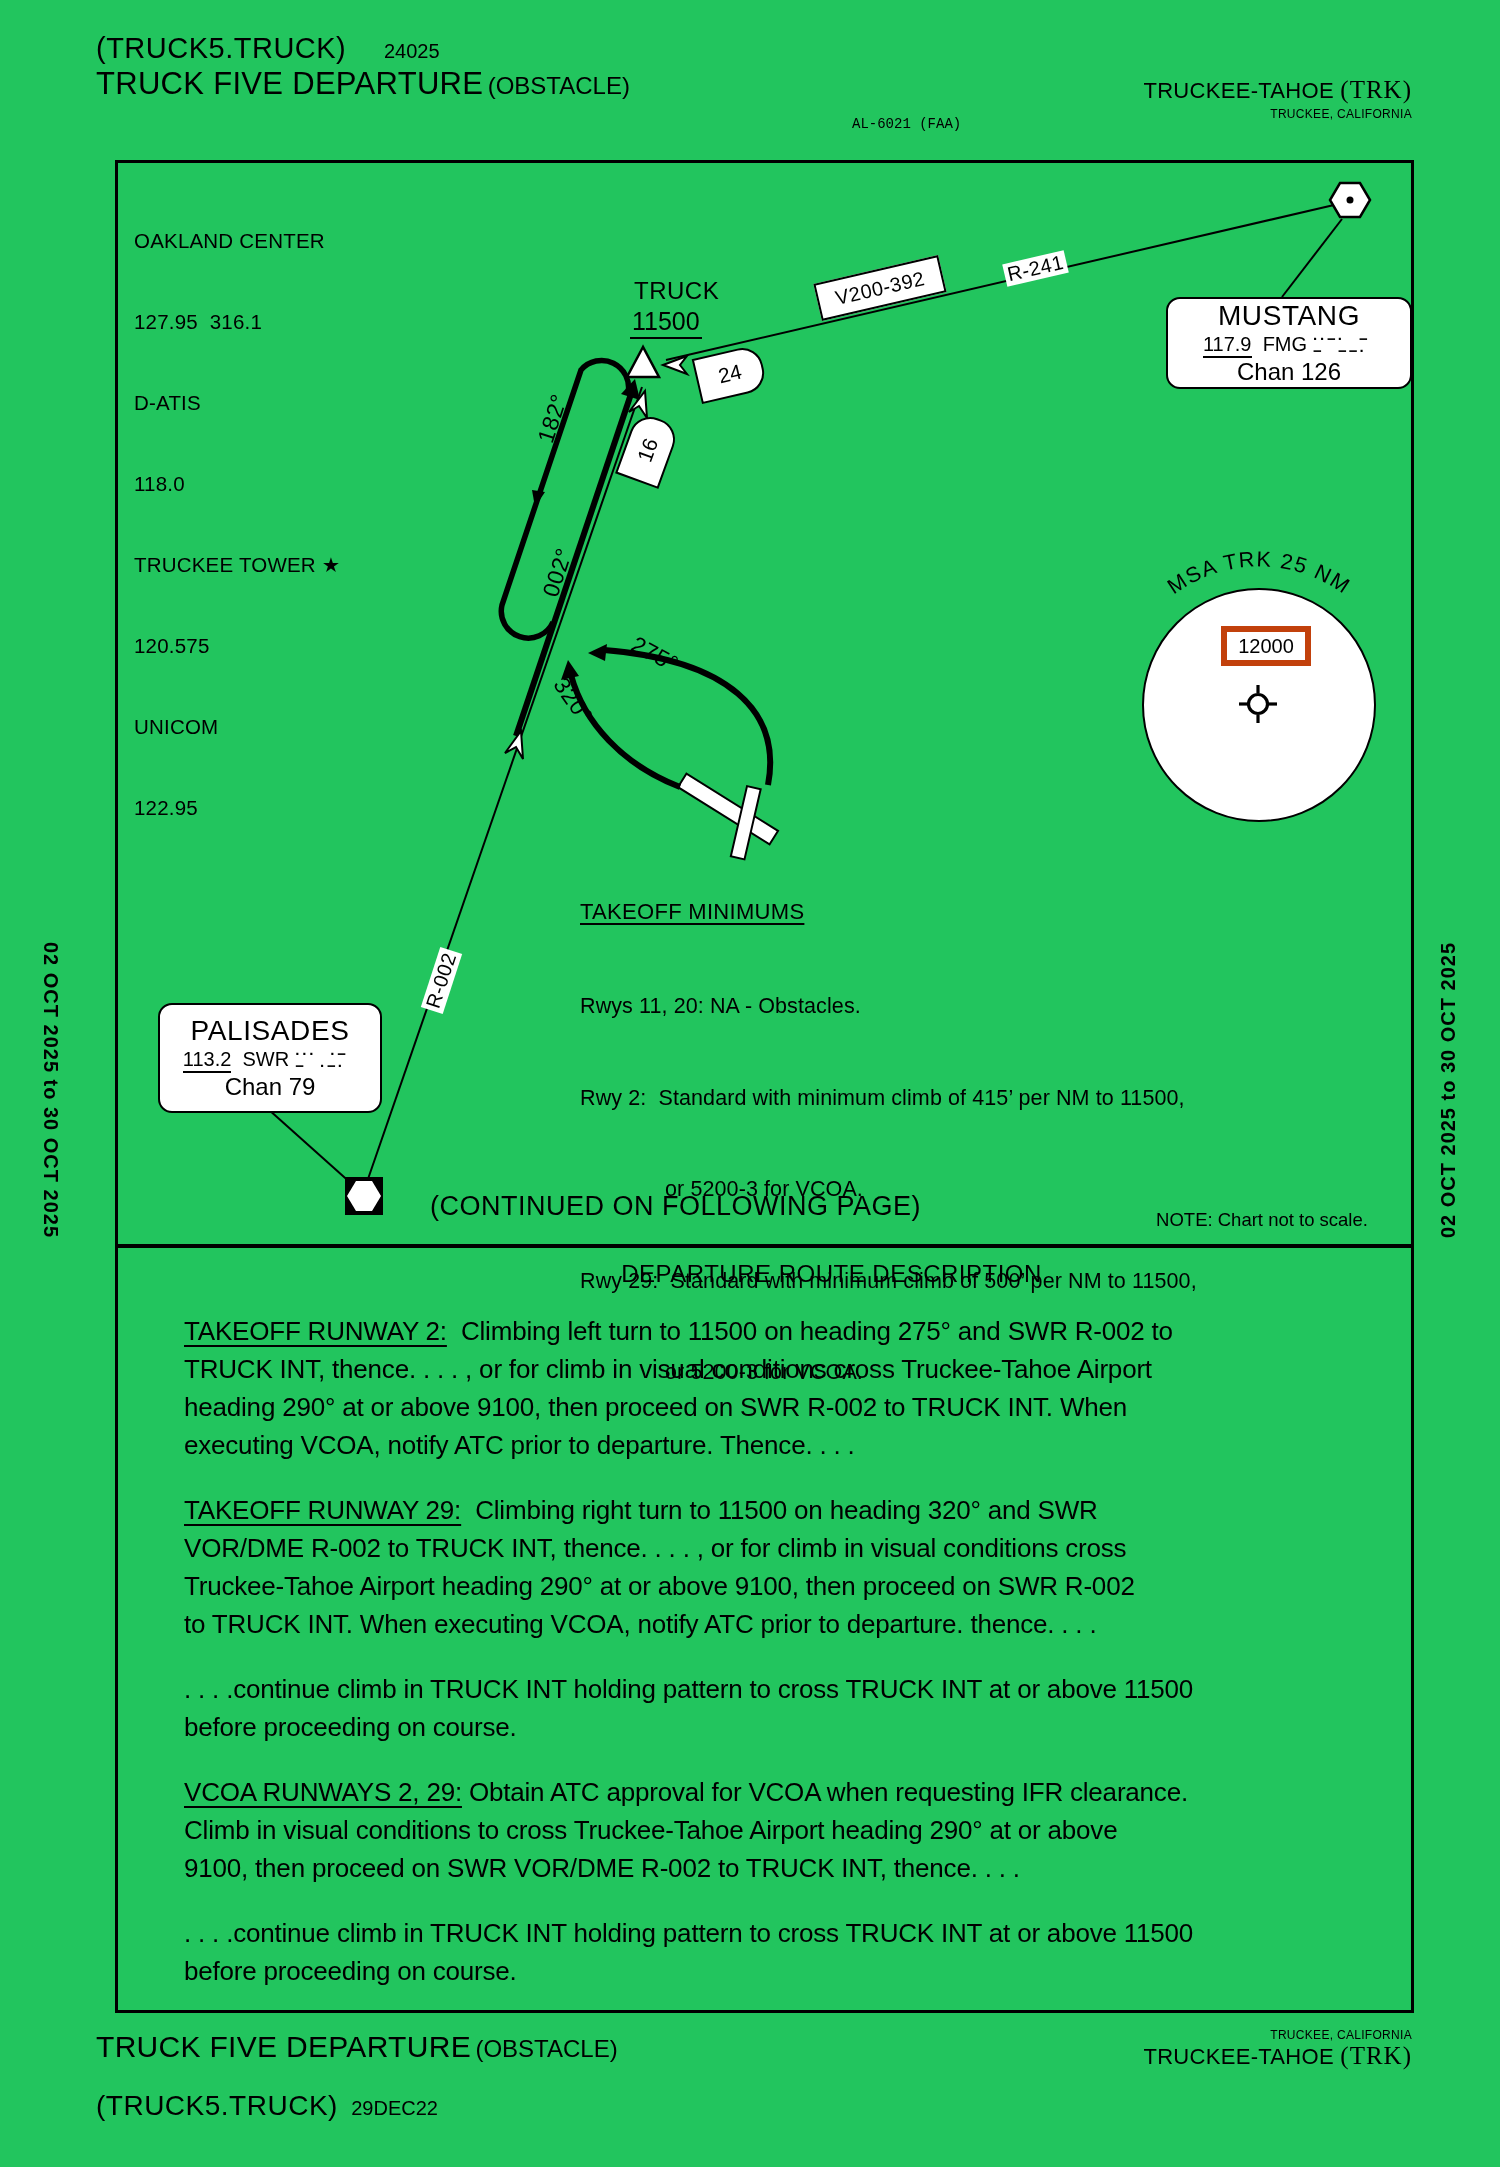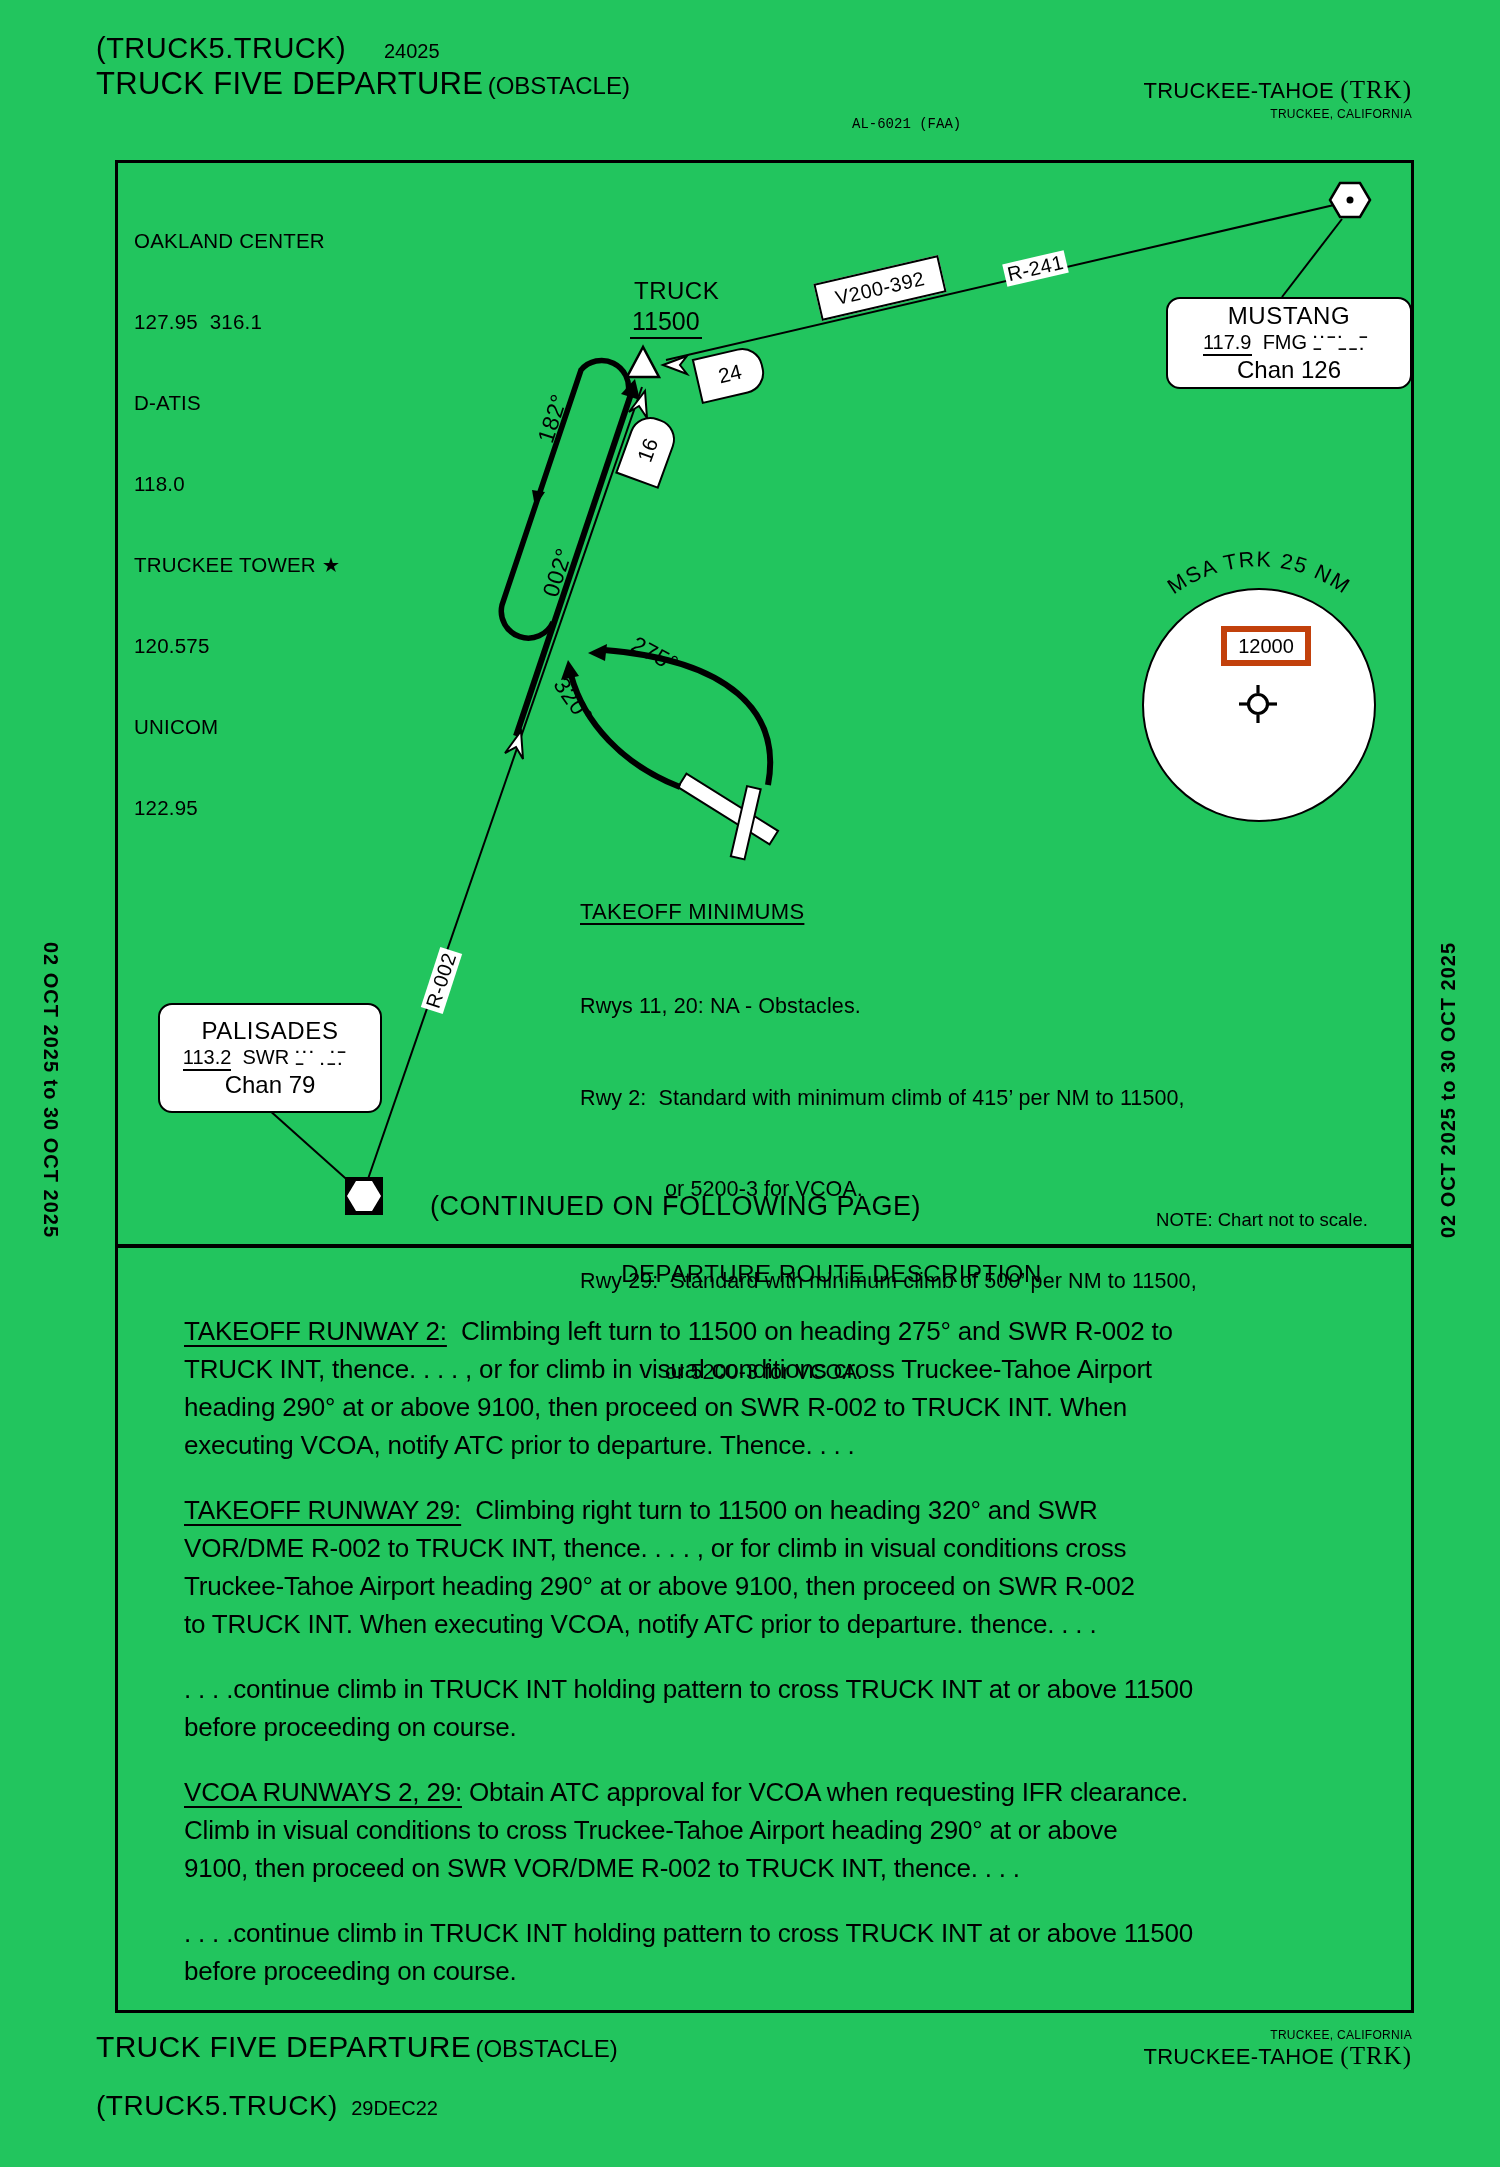--- a/index.html
+++ b/index.html
@@ -26,21 +26,21 @@
   .fixname{font-size:24px;letter-spacing:.5px;}
   .fixalt{font-size:25px;border-bottom:2px solid #000;padding:0 2px 1px 2px;}
   .dbox{border:2px solid #000;border-radius:0 21px 21px 0;background:#fff;
         display:flex;align-items:center;justify-content:center;font-size:21px;}
   .vbox{border:2px solid #000;background:#fff;display:flex;align-items:center;justify-content:center;font-size:20px;letter-spacing:.5px;}
   .rot{transform-origin:center center;}
   .tracklabel{font-size:23px;letter-spacing:.5px;}
   .radlabel{font-size:20px;letter-spacing:.5px;background:#fff;padding:0 3px;}
   .navbox{border:2px solid #000;border-radius:14px;background:#fff;text-align:center;
           display:flex;flex-direction:column;align-items:center;justify-content:center;gap:1px;}
-  .navbox .nm{font-size:24px;letter-spacing:.6px;}
+  .navbox .nm{font-size:28px;letter-spacing:.6px;}
   .navbox .fq{font-size:20px;}
   .navbox .fq u{text-decoration:none;border-bottom:2px solid #000;padding-bottom:1px;}
   .navbox .ch{font-size:24px;}
   .morse{display:inline-block;width:62px;font-size:15px;line-height:12px;letter-spacing:2px;
          word-spacing:8px;vertical-align:middle;font-weight:bold;margin-left:6px;white-space:normal;text-align:left;}
   .msa-alt{border:6px solid #c2410c;display:flex;align-items:center;justify-content:center;
            font-size:20px;background:#fff;}
   .tm-title{font-size:22px;text-decoration:underline;text-underline-offset:4px;letter-spacing:.3px;}
   .tm-lines{font-size:21.5px;line-height:30.5px;white-space:pre;margin-top:5px;letter-spacing:.1px;}
   .continued{font-size:27px;letter-spacing:.5px;}

